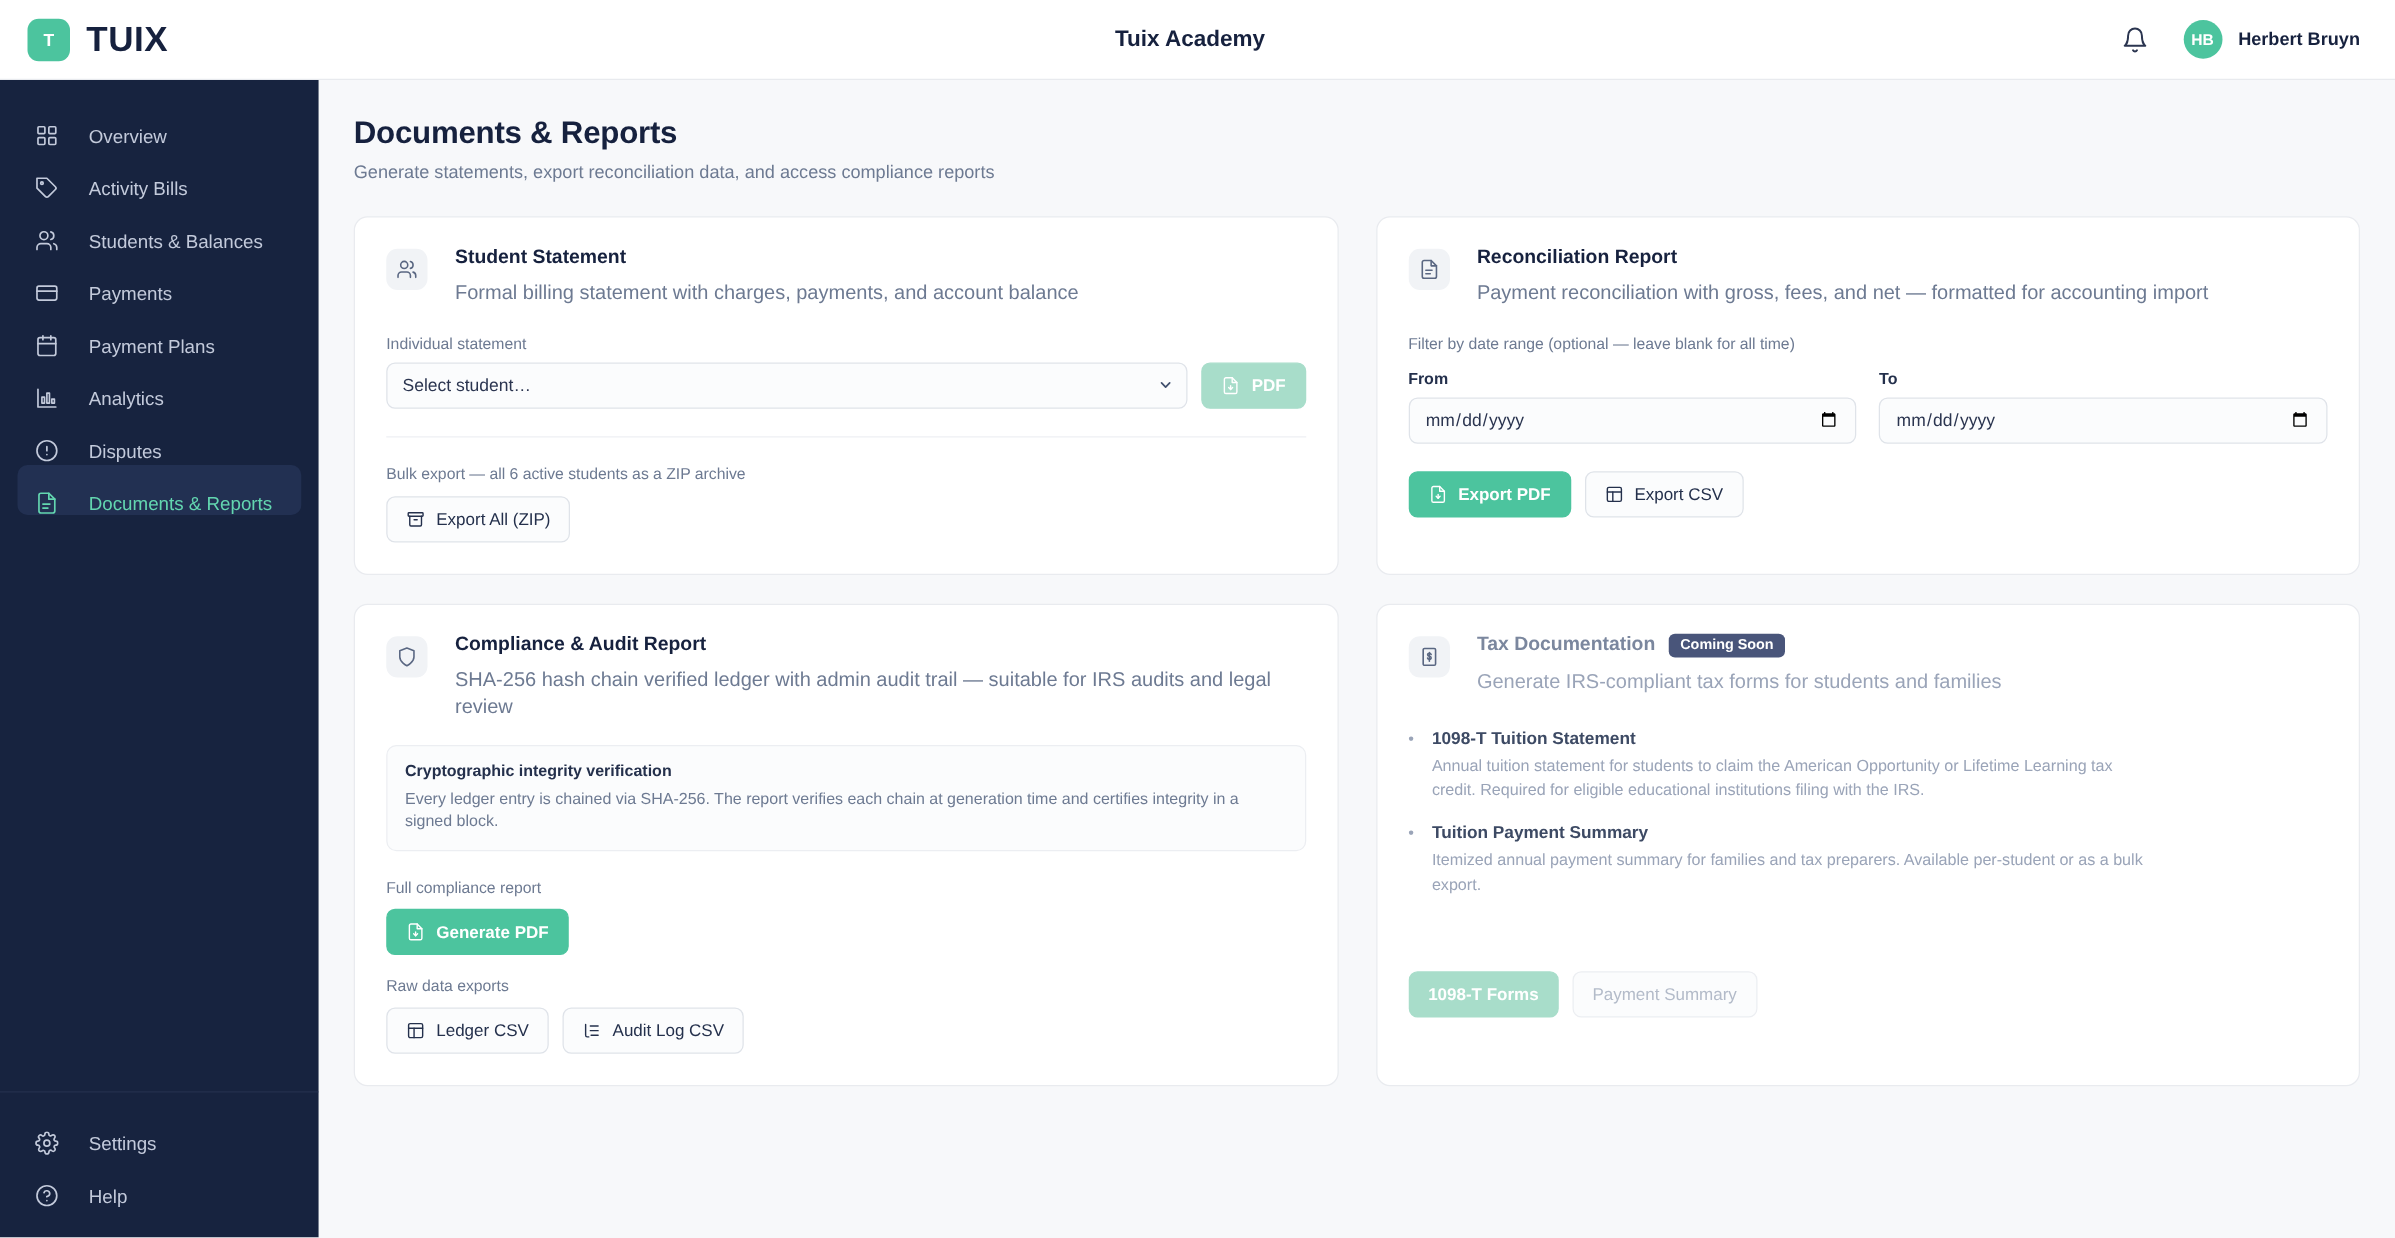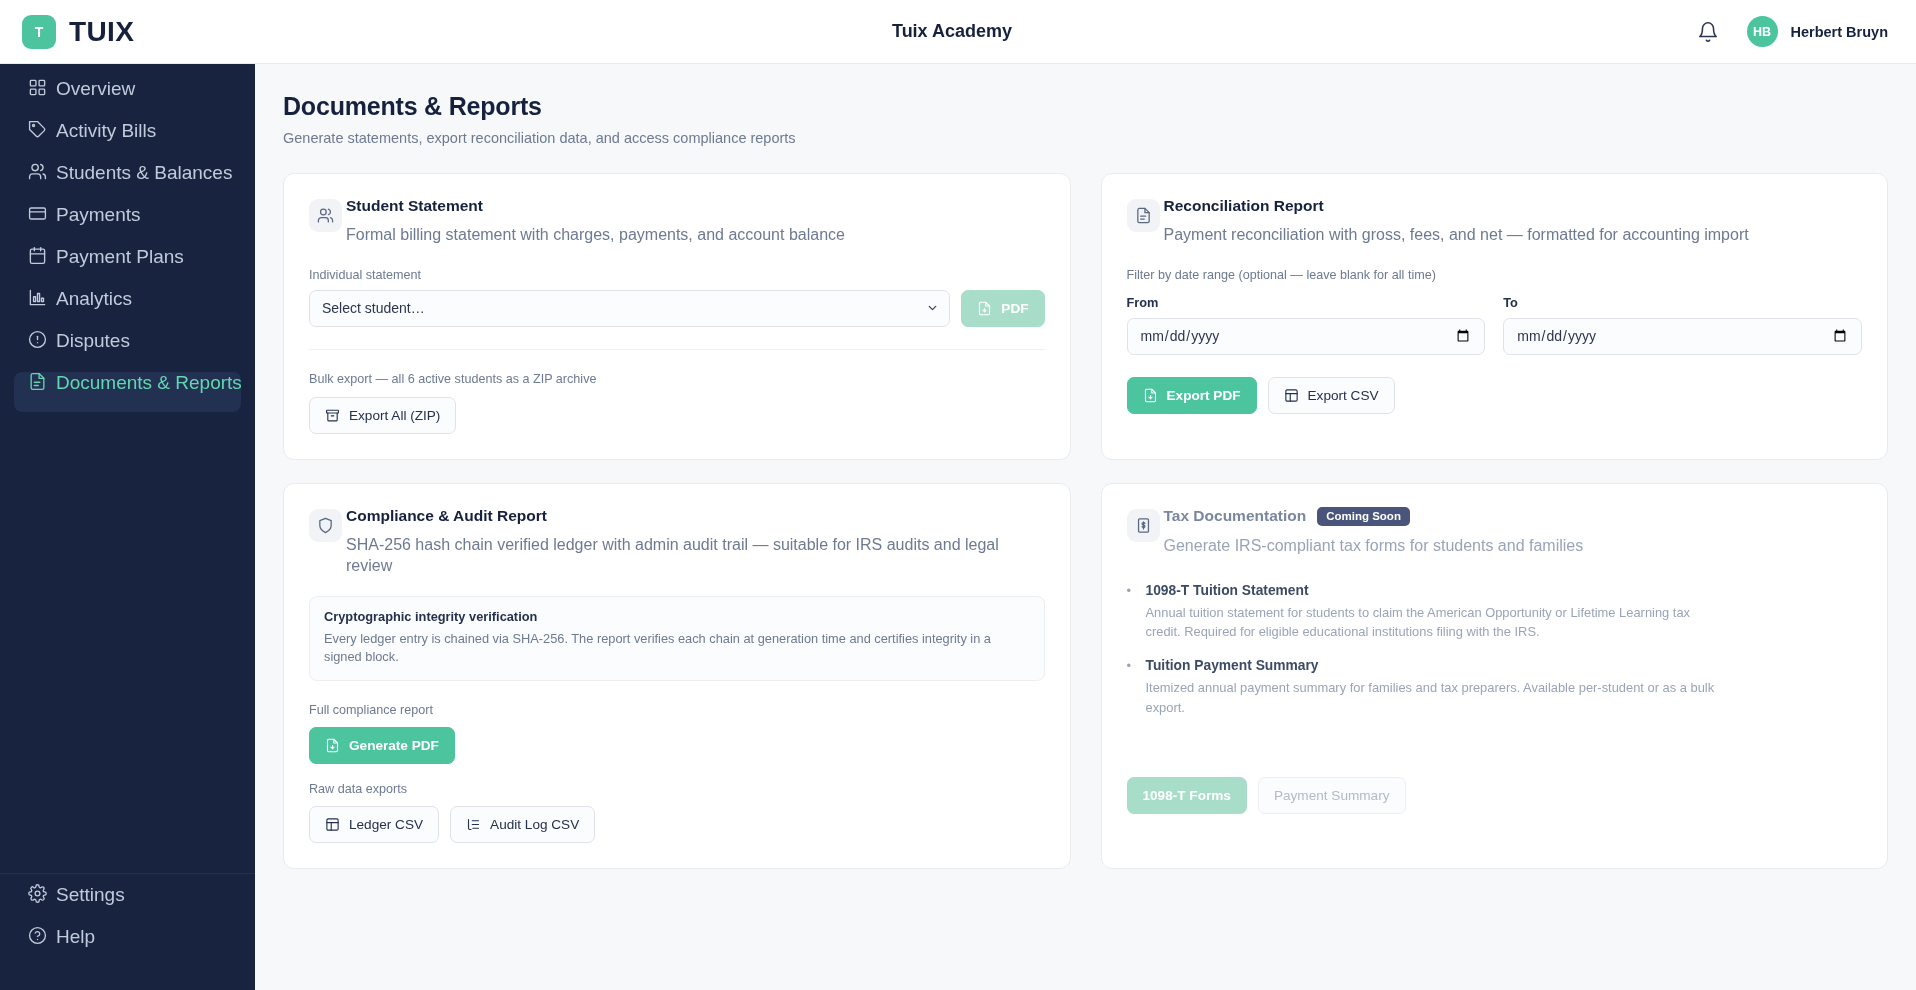--- a/index.html
+++ b/index.html
@@ -60,24 +60,24 @@
 
   
   .sidebar {
     width: 255px; min-width: 255px;
     background: #17233f;
     display: flex; flex-direction: column;
     padding-top: 14px;
   }
   .nav { display: flex; flex-direction: column; gap: 2px; padding: 0 14px; }
   .nav-item {
-    display: flex; align-items: flex-start; gap: 9px;
+    display: flex; align-items: flex-end; gap: 24px;
     height: 40px; padding: 0 14px;
     border-radius: 8px;
-    color: #c3cadb; font-size: 19px;
+    color: #c3cadb; font-size: 15px;
     cursor: pointer;
     white-space: nowrap;
   }
   .nav-item .nav-ico { width: 19px; height: 19px; flex: 0 0 19px; display: block; color: #c3cadb; }
   .nav-item.active { background: #223052; color: #63d6b0; }
   .nav-item.active .nav-ico { color: #63d6b0; }
   .nav-spacer { flex: 1; }
   .nav-bottom {
     padding: 10px 14px 24px;
     border-top: 1px solid #24304e;
@@ -101,21 +101,21 @@
     grid-template-columns: 1fr 1fr;
     gap: 23px 30px;
   }
 
   .card {
     background: #ffffff;
     border: 1px solid #e9ebef;
     border-radius: 11px;
     padding: 23px 25px 25px 25px;
   }
-  .card-head { display: flex; gap: 4px; align-items: flex-start; }
+  .card-head { display: flex; gap: 22px; align-items: flex-start; }
   .card-icon {
     width: 33px; height: 33px; flex: 0 0 33px;
     border-radius: 9px; background: #f1f3f6;
     display: flex; align-items: center; justify-content: center;
     margin-top: 2px;
   }
   .card-icon svg { width: 17px; height: 17px; color: #5a6782; display: block; }
   .card-title-row { display: flex; align-items: center; gap: 11px; }
   .card-title { font-size: 15.5px; font-weight: bold; color: #16213e; }
   .card-title.muted { color: #7b879e; }

